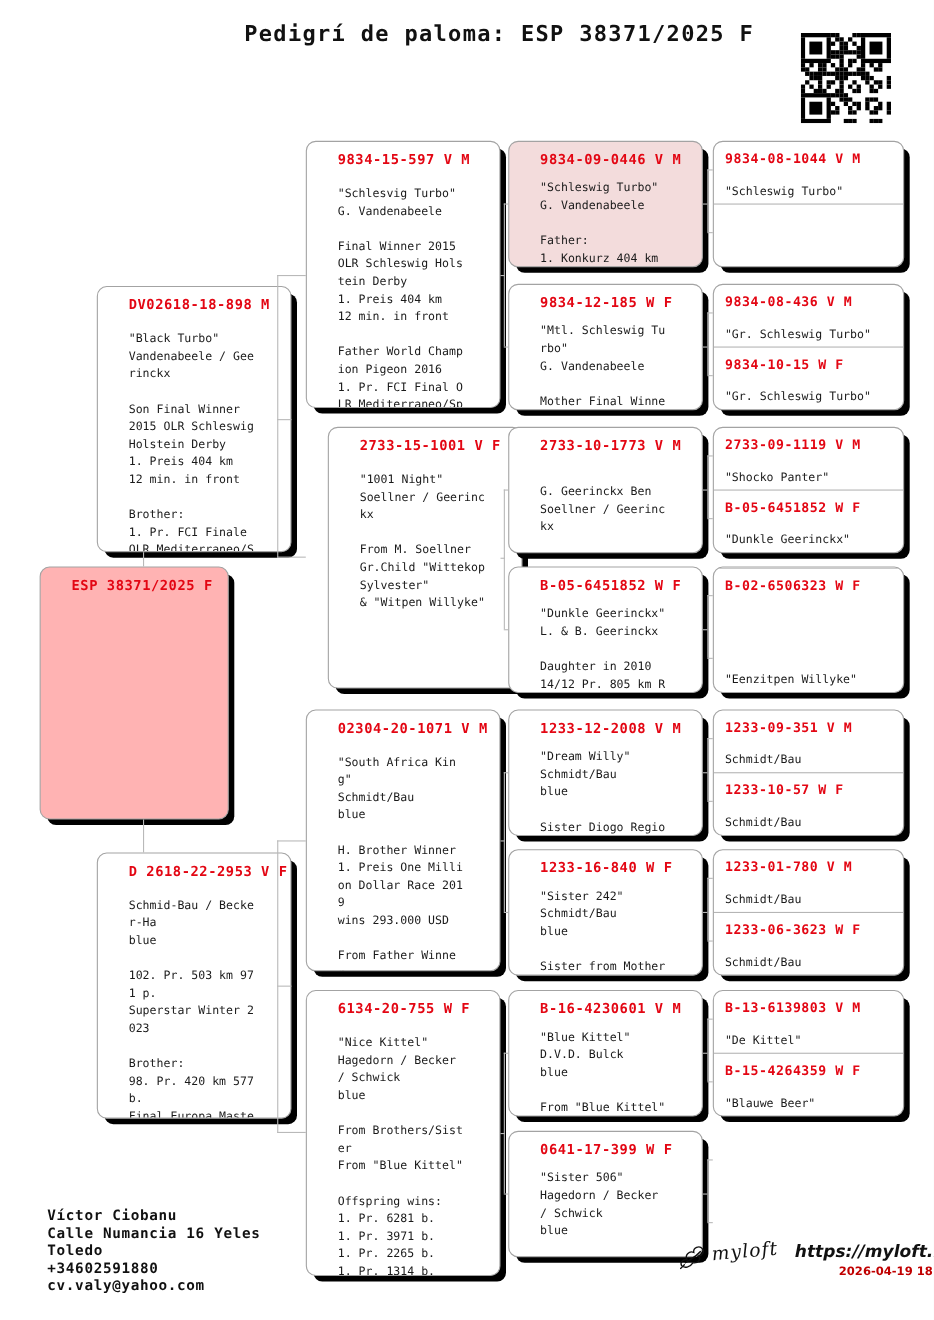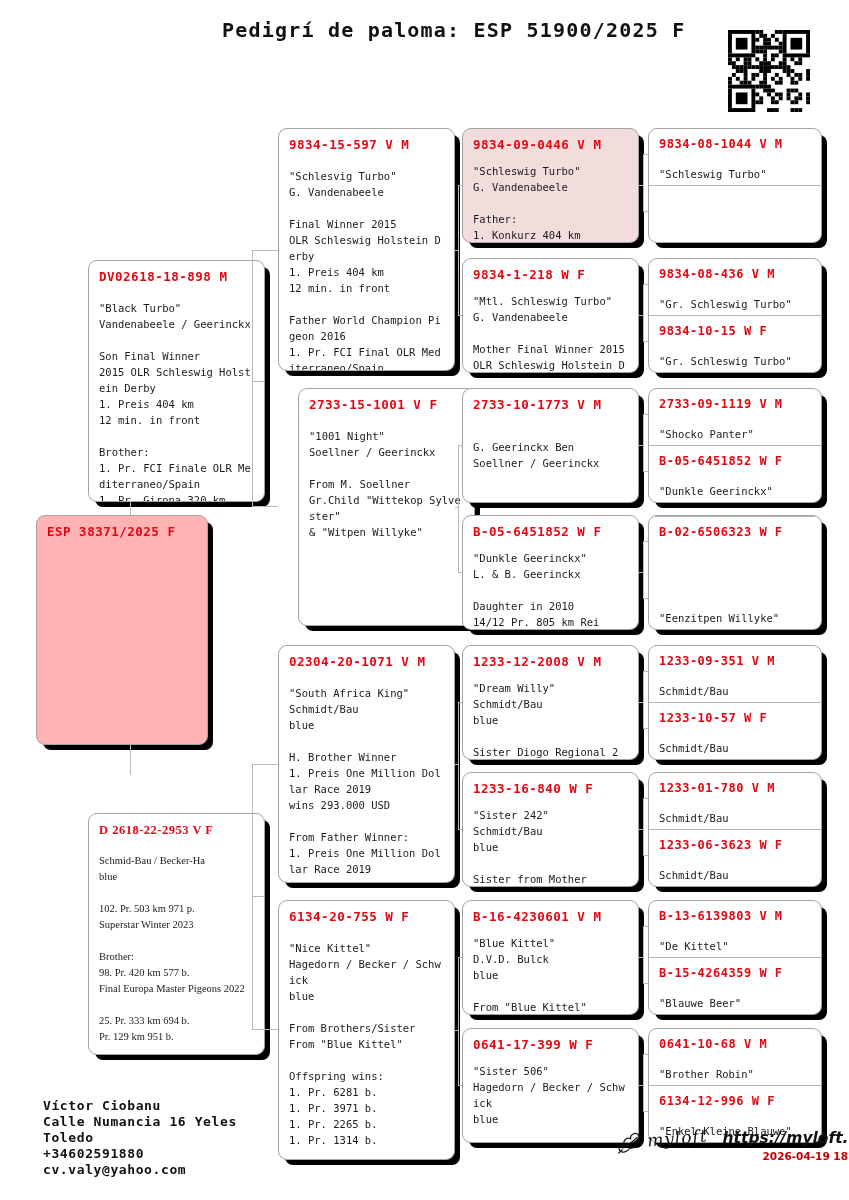--- a/index.html
+++ b/index.html
@@ -4,21 +4,21 @@
 <style>
   html,body{margin:0;padding:0;background:#e9e9e9;}
   .page{position:relative;width:849px;height:1200px;background:#ffffff;margin:0 auto;
         font-family:"DejaVu Sans Mono",monospace;overflow:hidden;}
   .title{position:absolute;left:222px;top:18px;font-size:20px;font-weight:bold;
          letter-spacing:1.2px;color:#111;white-space:nowrap;}
   .qr{position:absolute;left:728px;top:30px;width:82px;height:82px;background:#fff;}
   .qr svg{display:block;}
   
   .pbox{position:absolute;background:#fff;border:1px solid #a3a3a3;border-radius:9px;
-        box-shadow:6px 6px 0 -1px #000;box-sizing:border-box;padding:8px 10px;overflow:hidden;}
+        box-shadow:6px 6px 0 -1px #000;box-sizing:border-box;padding:8px 28px;overflow:hidden;}
   .ring{color:#e30613;font-weight:bold;font-size:12.5px;line-height:16px;
         letter-spacing:0.5px;white-space:nowrap;}
   .pbody{font-size:10.5px;line-height:16px;color:#1a1a1a;white-space:pre-line;
          word-break:break-all;margin-top:15px;}
   .g4 .pbody{margin-top:10px;}
   .subject{background:#ffb3b3;}
   .subject .pbody{margin-top:12px;font-size:11px;word-break:normal;}
   .hl{background:#f3dcdc;}
   
   .g5box{padding:0;display:flex;flex-direction:column;}
@@ -40,21 +40,21 @@
   .url{font-family:"DejaVu Sans",sans-serif;font-weight:bold;font-style:italic;
        font-size:15.5px;color:#111;text-decoration:none;}
   .stamp{color:#c00000;font-size:10.5px;font-weight:bold;margin-top:3px;
          font-family:"DejaVu Sans",sans-serif;}
 </style>
 </head>
 <body>
 
 <div class="page">
 
-  <div class="title">Pedigrí de paloma: ESP 51900/2025 F</div>
+  <div class="title">Pedigrí de paloma: ESP 38371/2025 F</div>
   <div class="qr" id="qr">
       <svg width="82" height="82" viewBox="0 0 82 82">
         <rect width="82" height="82" fill="#fff"></rect>
         <rect x="0.00" y="0.00" width="27.33" height="3.90" fill="#000"></rect>
         <rect x="0.00" y="23.43" width="27.33" height="3.90" fill="#000"></rect>
         <rect x="0.00" y="3.90" width="3.90" height="19.52" fill="#000"></rect>
         <rect x="23.43" y="3.90" width="3.90" height="19.52" fill="#000"></rect>
         <rect x="7.81" y="7.81" width="11.71" height="11.71" fill="#000"></rect>
         <rect x="54.67" y="0.00" width="27.33" height="3.90" fill="#000"></rect>
         <rect x="54.67" y="23.43" width="27.33" height="3.90" fill="#000"></rect>
@@ -221,21 +221,21 @@
 
 Son Final Winner
 2015 OLR Schleswig Holstein Derby
 1. Preis 404 km
 12 min. in front
 
 Brother:
 1. Pr. FCI Finale OLR Mediterraneo/Spain
 1. Pr. Girona 320 km</div>
   </div>
-  <div class="pbox" style="left:88px;top:813px;width:177px;height:242px;font-family:Liberation Serif, serif;">
+  <div class="pbox" style="left:88px;top:775px;width:177px;height:242px;">
     <div class="ring">D 2618-22-2953 V F</div>
     <div class="pbody">Schmid-Bau / Becker-Ha
 blue
 
 102. Pr. 503 km 971 p.
 Superstar Winter 2023
 
 Brother:
 98. Pr. 420 km 577 b.
 Final Europa Master Pigeons 2022
@@ -298,21 +298,21 @@
   <div class="pbox g4 hl" style="left:462px;top:128px;width:177px;height:115px;">
     <div class="ring">9834-09-0446 V M</div>
     <div class="pbody">"Schleswig Turbo"
 G. Vandenabeele
 
 Father:
 1. Konkurz 404 km
 12 min. ahead</div>
   </div>
   <div class="pbox g4" style="left:462px;top:258px;width:177px;height:115px;">
-    <div class="ring">9834-1-218 W F</div>
+    <div class="ring">9834-12-185 W F</div>
     <div class="pbody">"Mtl. Schleswig Turbo"
 G. Vandenabeele
 
 Mother Final Winner 2015
 OLR Schleswig Holstein Derby</div>
   </div>
   <div class="pbox g4" style="left:462px;top:388px;width:177px;height:115px;">
     <div class="ring">2733-10-1773 V M</div>
     <div class="pbody">
 G. Geerinckx Ben
@@ -414,30 +414,20 @@
       </div>
   </div>
   <div class="pbox g5box" style="left:648px;top:900px;width:174px;height:115px;">
     <div class="g5half">
         <div class="ring">B-13-6139803 V M</div>
         <div class="g5name">"De Kittel"</div>
       </div>
     <div class="g5half g5bottom">
         <div class="ring">B-15-4264359 W F</div>
         <div class="g5name">"Blauwe Beer"</div>
-      </div>
-  </div>
-  <div class="pbox g5box" style="left:648px;top:1028px;width:174px;height:115px;">
-    <div class="g5half">
-        <div class="ring">0641-10-68 V M</div>
-        <div class="g5name">"Brother Robin"</div>
-      </div>
-    <div class="g5half g5bottom">
-        <div class="ring">6134-12-996 W F</div>
-        <div class="g5name">"Enkel Kleine Blauwe"</div>
       </div>
   </div>
 
   <div class="contact">Víctor Ciobanu
 Calle Numancia 16 Yeles
 Toledo
 +34602591880
 cv.valy@yahoo.com</div>
   <div class="logorow">
     <span class="pigeon">

